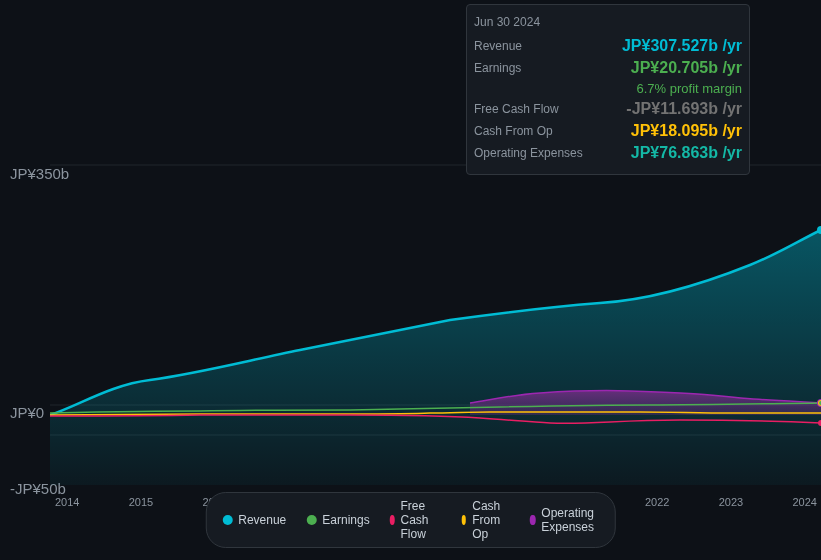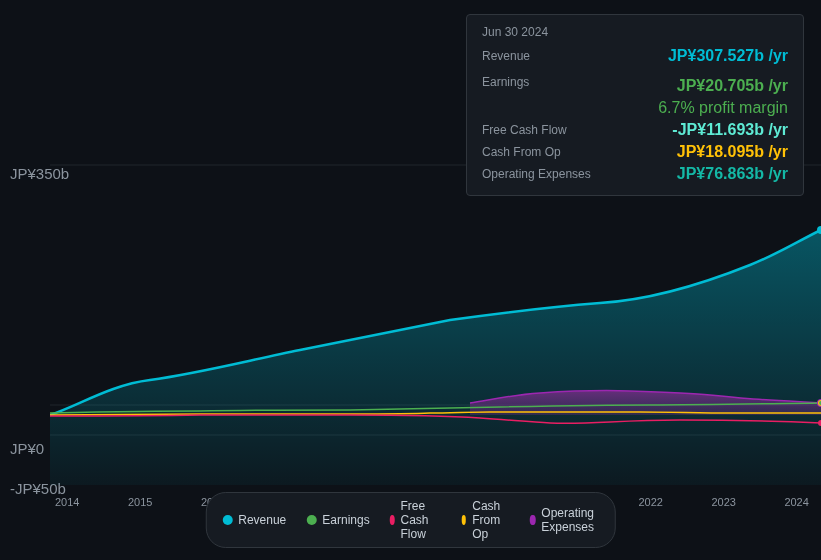--- a/index.html
+++ b/index.html
@@ -10,27 +10,27 @@
       color: #c9d1d9;
       font-family: -apple-system, BlinkMacSystemFont, 'Segoe UI', sans-serif;
       font-size: 12px;
       overflow: hidden;
       position: relative;
     }
 
     
     .tooltip-card {
       position: absolute;
-      top: 14px;
+      top: 4px;
       left: 466px;
       background: #161b22;
       border: 1px solid #30363d;
       border-radius: 4px;
-      padding: 10px 15px;
-      width: 338px;
+      padding: 10px 7px;
+      width: 284px;
       z-index: 10;
     }
     .tooltip-date {
       color: #8b949e;
       font-size: 12px;
       margin-bottom: 6px;
     }
     .tooltip-row {
       display: flex;
       justify-content: space-between;
@@ -39,38 +39,38 @@
     }
     .tooltip-label {
       color: #8b949e;
       font-size: 12px;
     }
     .tooltip-value {
       font-size: 16px;
       font-weight: 600;
     }
     .val-cyan { color: #00bcd4; }
-    .val-green { color: #4caf50; margin-top: 8px; }
-    .val-red { color: #5eead4; text-align: right; }
+    .val-green { color: #4caf50; }
+    .val-red { color: #737373; text-align: right; }
     .val-yellow { color: #ffc107; }
     .val-white { color: #14b8a6; }
     .profit-margin {
       color: #4caf50;
-      font-size: 16px;
+      font-size: 13px;
       text-align: right;
     }
 
     .y-axis-label {
       position: absolute;
       left: 10px;
       color: #8b949e;
       font-size: 15px;
     }
     .y-label-350 { top: 165px; }
-    .y-label-0 { top: 440px; }
+    .y-label-0 { top: 404px; }
     .y-label-neg50 { top: 480px; }
     .x-label {
       color: #8b949e;
       font-size: 11px;
     }
 
     
     .legend {
       position: absolute;
       bottom: 12px;
@@ -177,21 +177,21 @@
 
   <path d="M0,261 C50,261 100,261 150,260 C200,260 250,260 300,260 C350,260 400,261 430,263 C460,265 480,267 500,268 C520,269 540,268 560,267 C580,266 600,265 630,265 C660,265 700,265 771,268" fill="none" stroke="#e91e63" stroke-width="1.5"></path>
 
   <circle cx="771" cy="75" r="4" fill="#00bcd4"></circle>
   <circle cx="771" cy="248" r="4" fill="#9c27b0"></circle>
   <circle cx="771" cy="248" r="3" fill="#ffc107"></circle>
   <circle cx="771" cy="268" r="3" fill="#e91e63"></circle>
   <circle cx="771" cy="248" r="2" fill="#4caf50"></circle>
 </svg>
 
-<div style="position:absolute;bottom:52px;left:50px;right:0;display:flex;justify-content:space-between;padding:0 12px 0 5px;">
+<div style="position:absolute;bottom:52px;left:50px;right:0;display:flex;justify-content:space-between;padding:0 4px 0 5px;">
   <span class="x-label">2014</span>
   <span class="x-label">2015</span>
   <span class="x-label">2016</span>
   <span class="x-label">2017</span>
   <span class="x-label">2018</span>
   <span class="x-label">2019</span>
   <span class="x-label">2020</span>
   <span class="x-label">2021</span>
   <span class="x-label">2022</span>
   <span class="x-label">2023</span>

